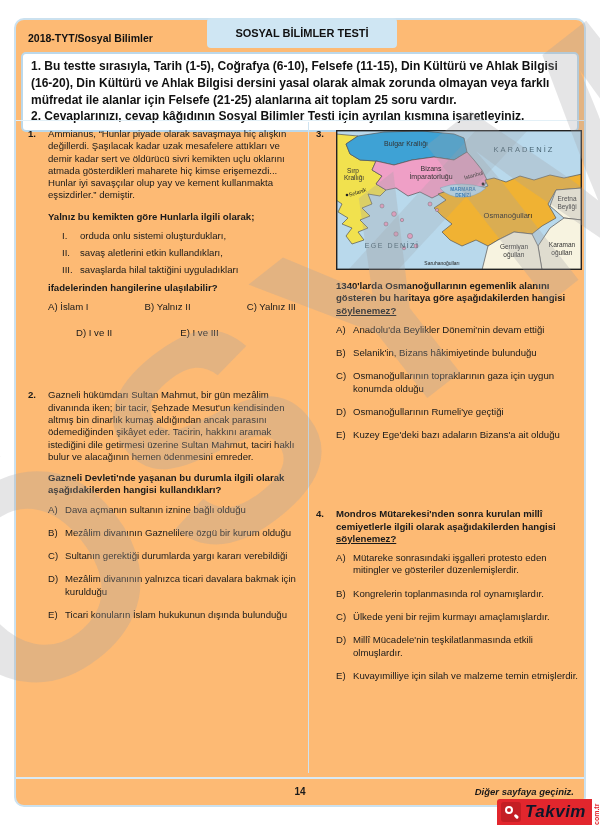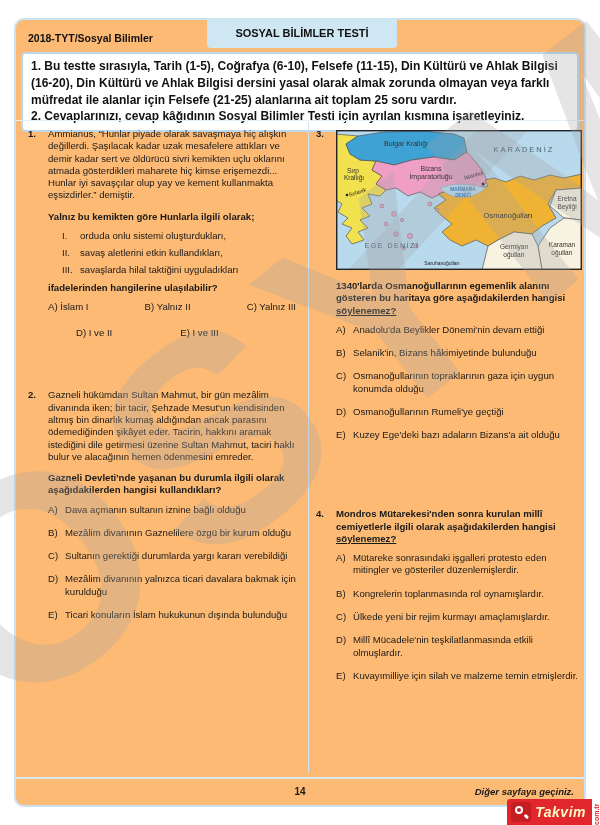--- a/index.html
+++ b/index.html
@@ -107,21 +107,21 @@
   }
   .logo-iconbox .lens {
     position:absolute; left:4px; top:4px; width:8px; height:8px;
     border:2.5px solid #fff; border-radius:50%;
   }
   .logo-iconbox .handle {
     position:absolute; left:13px; top:13px; width:5px; height:2.5px;
     background:#fff; transform:rotate(45deg); border-radius:2px;
   }
   .logo-name {
-    color:#fef9c3; font-weight:bold; font-style:italic; font-size:14px;
+    color:#0f172a; font-weight:bold; font-style:italic; font-size:17px;
     letter-spacing:0.5px;
   }
   .logo-tld {
     writing-mode:vertical-rl; transform:rotate(180deg);
     font-size:7px; color:#e2262d; font-weight:bold; margin-left:1px;
     height:26px; display:flex; align-items:center;
   }
 </style>
 </head>
 <body>

